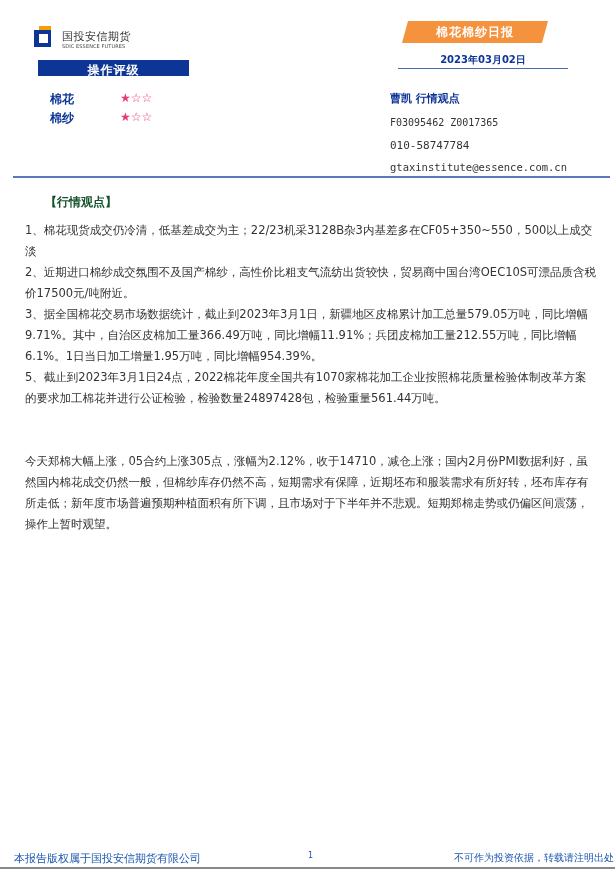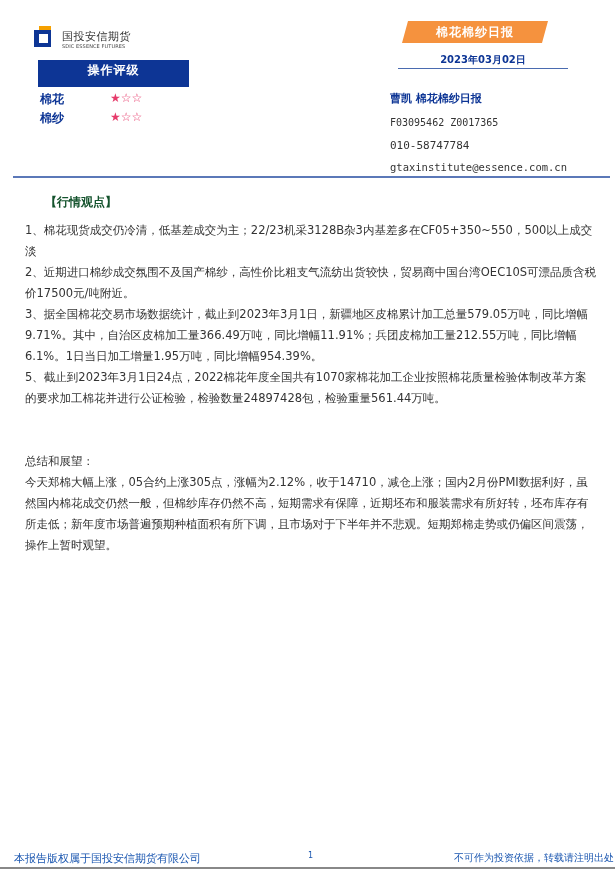--- a/index.html
+++ b/index.html
@@ -4,22 +4,22 @@
   <style>
     * { margin: 0; padding: 0; box-sizing: border-box; }
     html, body { width: 615px; height: 870px; background: #ffffff; overflow: hidden; }
     body { position: relative; font-family: "DejaVu Sans", "Liberation Sans", sans-serif; color: #333; }
 
     .logo { position: absolute; left: 32px; top: 26px; width: 120px; height: 26px; }
     .logo-mark { position: absolute; left: 0; top: 0; width: 24px; height: 24px; }
     .logo-cn { position: absolute; left: 30px; top: 3px; font-size: 11px; color: #333; letter-spacing: 0.5px; white-space: nowrap; }
     .logo-en { position: absolute; left: 30px; top: 17px; font-size: 5px; color: #444; letter-spacing: 0.1px; white-space: nowrap; }
 
-    .rating-header { position: absolute; left: 38px; top: 60px; width: 151px; height: 27px; background: #0d3595; color: #fff; font-size: 12px; font-weight: bold; text-align: center; line-height: 20px; letter-spacing: 1px; }
-    .rating-row { position: absolute; left: 40px; height: 16px; font-size: 12px; width: 200px; }
+    .rating-header { position: absolute; left: 38px; top: 60px; width: 151px; height: 16px; background: #0d3595; color: #fff; font-size: 12px; font-weight: bold; text-align: center; line-height: 20px; letter-spacing: 1px; }
+    .rating-row { position: absolute; left: 50px; height: 16px; font-size: 12px; width: 200px; }
     .rating-row .name { position: absolute; left: 0; top: 0; color: #0d3595; font-weight: bold; }
     .rating-row .stars { position: absolute; left: 70px; top: 0; color: #e63b6b; font-size: 12px; letter-spacing: 0; }
 
     .title-banner { position: absolute; left: 402px; top: 21px; width: 146px; height: 22px; }
     .title-banner svg { position: absolute; left: 0; top: 0; }
     .title-text { position: absolute; left: 0; top: 0; width: 146px; height: 17px; line-height: 22px; text-align: center; color: #fff; font-weight: bold; font-size: 12px; letter-spacing: 1px; }
 
     .report-date { position: absolute; left: 398px; top: 53px; width: 170px; text-align: center; font-size: 10px; font-weight: bold; color: #0d3595; }
     .date-line { position: absolute; left: 398px; top: 68px; width: 170px; height: 1px; background: #4a6bb0; }
 
@@ -66,37 +66,36 @@
 
 <div class="title-banner">
   <svg width="146" height="22" viewBox="0 0 146 22">
     <polygon points="6,0 146,0 140,22 0,22" fill="#f5923e"></polygon>
   </svg>
   <div class="title-text">棉花棉纱日报</div>
 </div>
 <div class="report-date">2023年03月02日</div>
 <div class="date-line"></div>
 
-<div class="analyst">曹凯 棉花棉纱日报</div>
+<div class="analyst">曹凯 行情观点</div>
 <div class="license">F03095462 Z0017365</div>
 <div class="phone">010-58747784</div>
 <div class="email">gtaxinstitute@essence.com.cn</div>
 
 <div class="top-rule"></div>
 
 <div class="section-heading">【行情观点】</div>
 
 <div class="body-text" style="top:220px;">
   <div class="para">1、棉花现货成交仍冷清，低基差成交为主；22/23机采3128B杂3内基差多在CF05+350~550，500以上成交淡</div>
   <div class="para">2、近期进口棉纱成交氛围不及国产棉纱，高性价比粗支气流纺出货较快，贸易商中国台湾OEC10S可漂品质含税价17500元/吨附近。</div>
   <div class="para">3、据全国棉花交易市场数据统计，截止到2023年3月1日，新疆地区皮棉累计加工总量579.05万吨，同比增幅9.71%。其中，自治区皮棉加工量366.49万吨，同比增幅11.91%；兵团皮棉加工量212.55万吨，同比增幅6.1%。1日当日加工增量1.95万吨，同比增幅954.39%。</div>
   <div class="para">5、截止到2023年3月1日24点，2022棉花年度全国共有1070家棉花加工企业按照棉花质量检验体制改革方案的要求加工棉花并进行公证检验，检验数量24897428包，检验重量561.44万吨。</div>
 </div>
 
 <div class="body-text" style="top:451px;">
-  <div class="para">总结和展望：</div>
   <div class="para">今天郑棉大幅上涨，05合约上涨305点，涨幅为2.12%，收于14710，减仓上涨；国内2月份PMI数据利好，虽然国内棉花成交仍然一般，但棉纱库存仍然不高，短期需求有保障，近期坯布和服装需求有所好转，坯布库存有所走低；新年度市场普遍预期种植面积有所下调，且市场对于下半年并不悲观。短期郑棉走势或仍偏区间震荡，操作上暂时观望。</div>
 </div>
 
 <div class="footer-left">本报告版权属于国投安信期货有限公司</div>
 <div class="footer-page">1</div>
 <div class="footer-right">不可作为投资依据，转载请注明出处</div>
 <div class="footer-rule"></div>
 
 </body></html>

